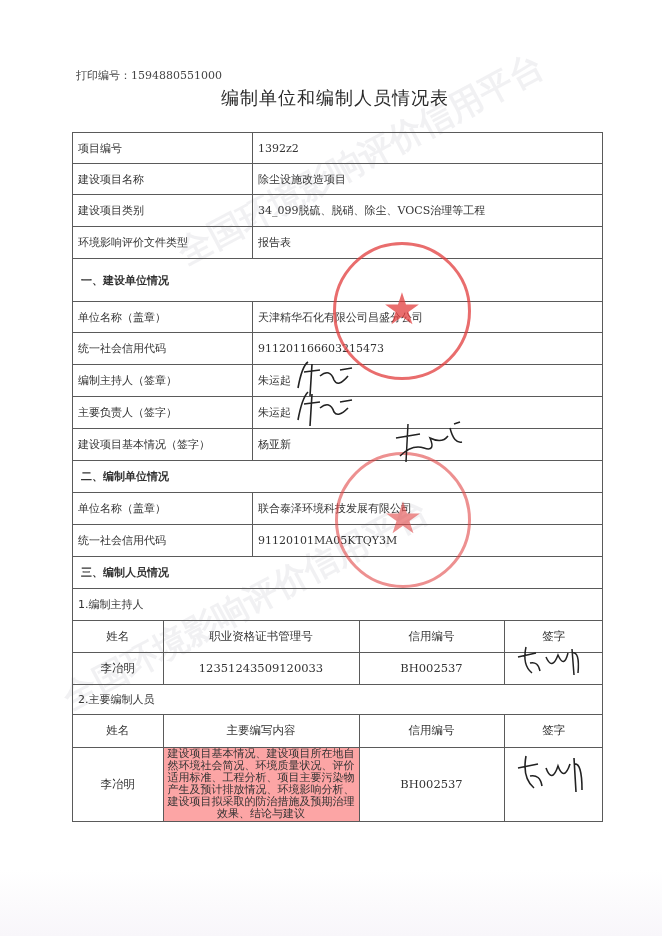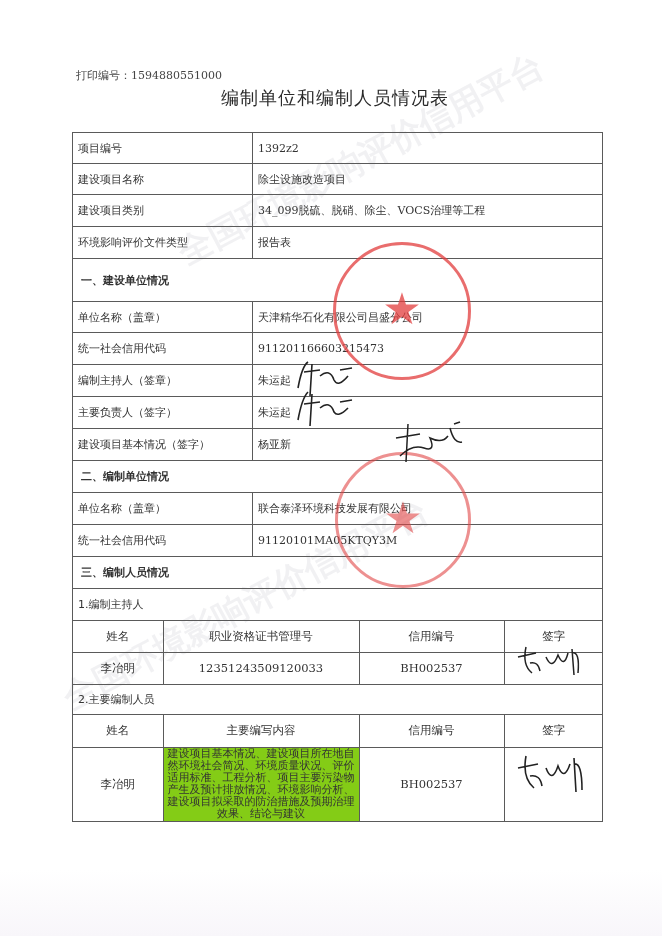--- a/index.html
+++ b/index.html
@@ -18,21 +18,21 @@
   table.main td { border:1px solid #5a5a5a; font-size:11px; padding:0 0 0 5px; color:#333; font-family:"DejaVu Sans", sans-serif; vertical-align:middle; overflow:hidden; white-space:nowrap; }
   table.main td.val { font-family:"DejaVu Serif", serif; }
   td.section { font-weight:bold; padding-left:8px !important; }
   td.inner { padding:0 !important; }
   table.people { width:100%; border-collapse:collapse; table-layout:fixed; }
   table.people td { border:1px solid #5a5a5a; text-align:center; padding:0 !important; font-size:11.5px; }
   table.people tr:first-child td { border-top:none; }
   table.people tr:last-child td { border-bottom:none; }
   table.people td:first-child { border-left:none; }
   table.people td:last-child { border-right:none; }
-  .content-cell { font-size:11px !important; line-height:12px; white-space:normal !important; padding:2px 4px !important; color:#333; background:#84cc16; }
+  .content-cell { font-size:11px !important; line-height:12px; white-space:normal !important; padding:2px 4px !important; color:#333; background:#fca5a5; }
   .stamp { position:absolute; border-radius:50%; border:3px solid rgba(225,60,60,0.75); pointer-events:none; }
   .stamp .star { position:absolute; color:rgba(225,60,60,0.75); font-size:44px; left:50%; top:50%; transform:translate(-50%,-55%); }
   .sig { position:absolute; pointer-events:none; }
   .bottom-fade { position:absolute; left:0; top:870px; width:662px; height:66px; background:linear-gradient(#ffffff,#f8f6fa); }
 </style>
 </head>
 <body>
 
 <div class="watermark" style="left:170px; top:235px; transform:rotate(-28deg);">全国环境影响评价信用平台</div>
 <div class="watermark" style="left:55px; top:680px; transform:rotate(-28deg);">全国环境影响评价信用平台</div>

